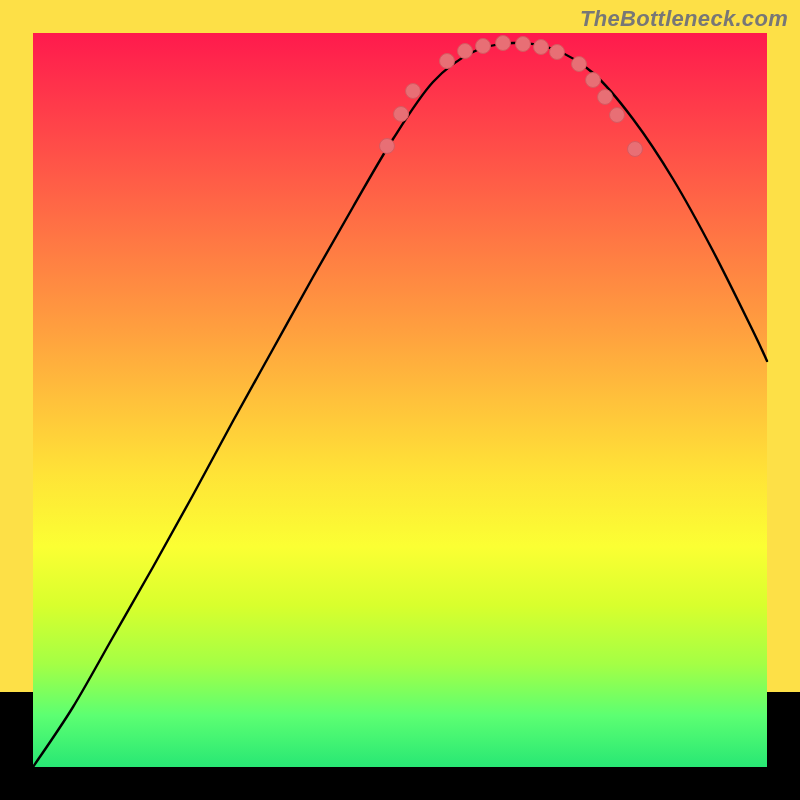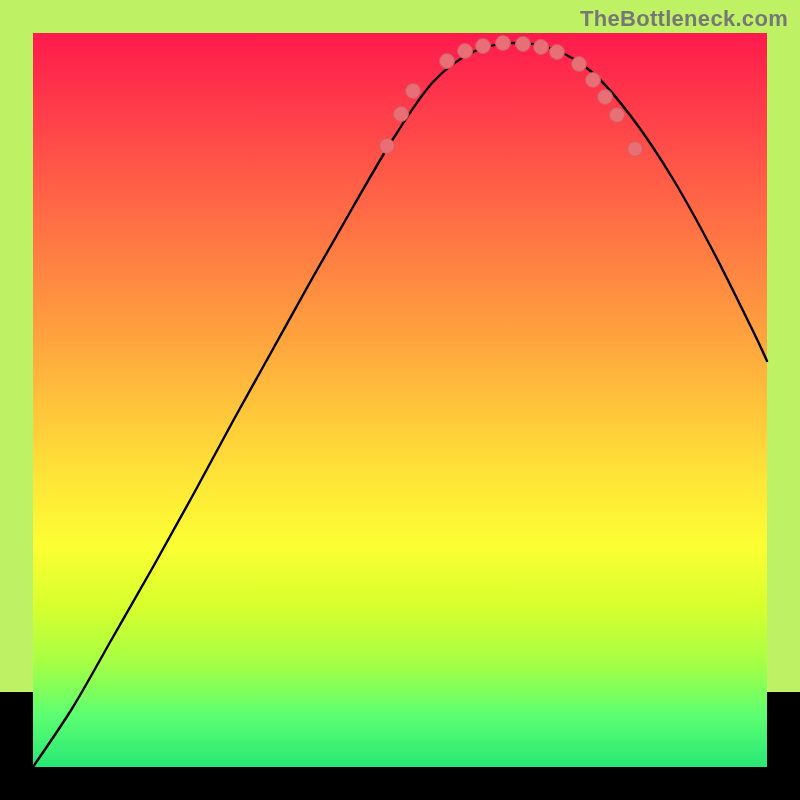--- a/index.html
+++ b/index.html
@@ -10,21 +10,22 @@
     background: #000;
     overflow: hidden;
     font-family: Arial, Helvetica, sans-serif;
   }
   .frame {
     position: absolute;
     left: 0;
     top: 0;
     width: 800px;
     height: 692px;
-    background: #bef264;
+    background: #fde047;
+    font-style: italic;
   }
   .plot-bg {
     position: absolute;
     left: 33px;
     top: 33px;
     width: 734px;
     height: 734px;
     background: linear-gradient(to bottom,
       #ff1a4d 0%,
       #ff3b4a 10%,

